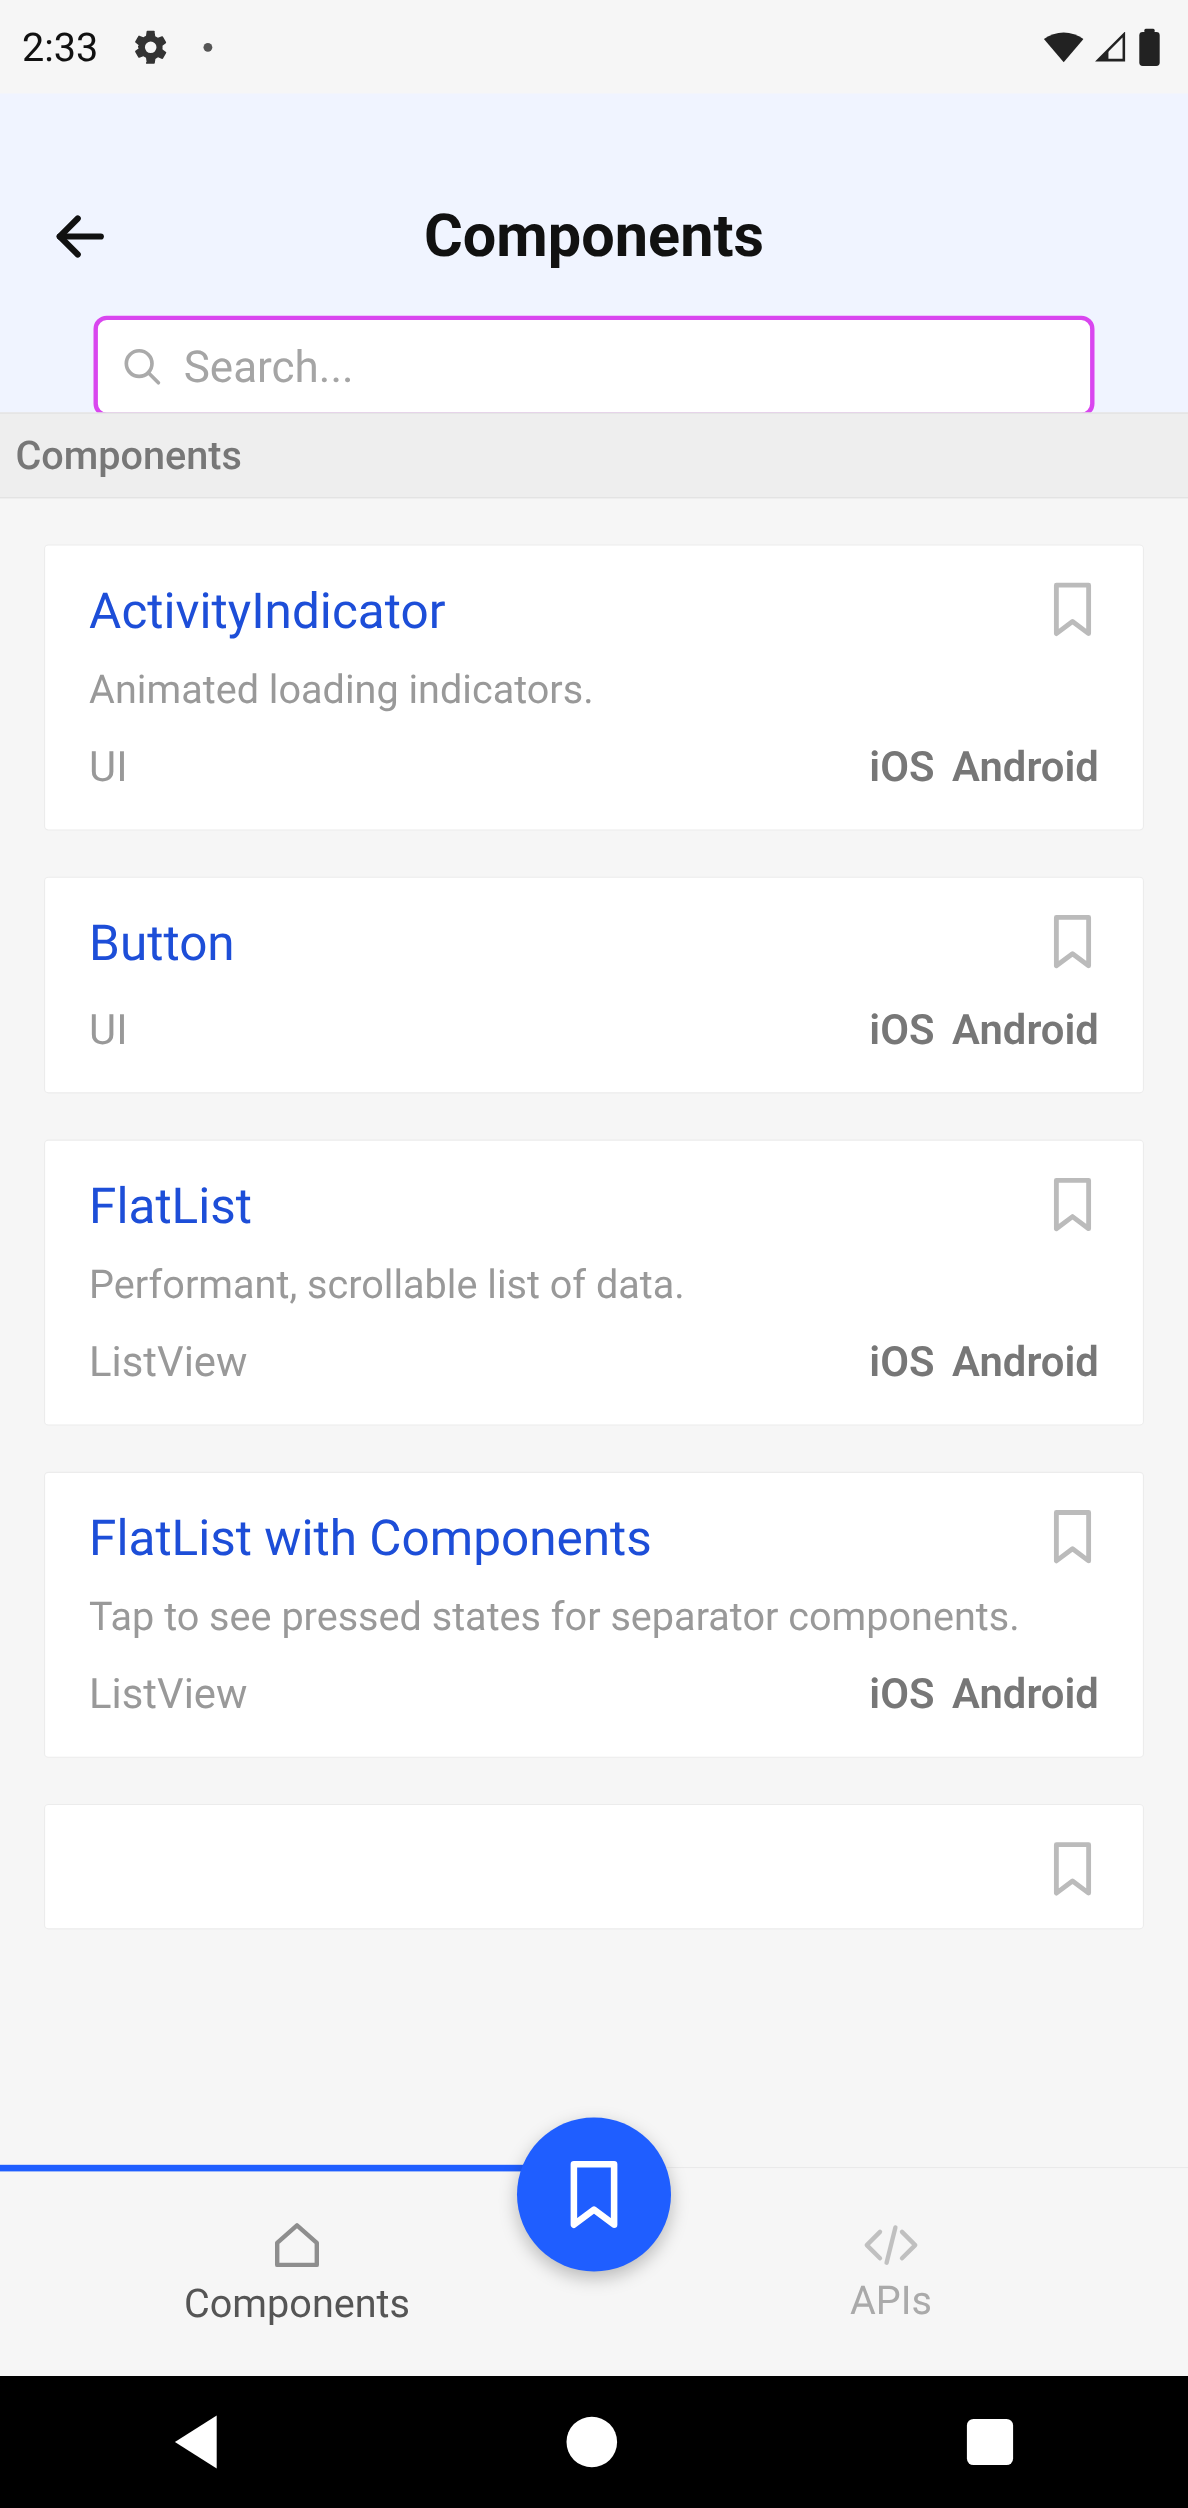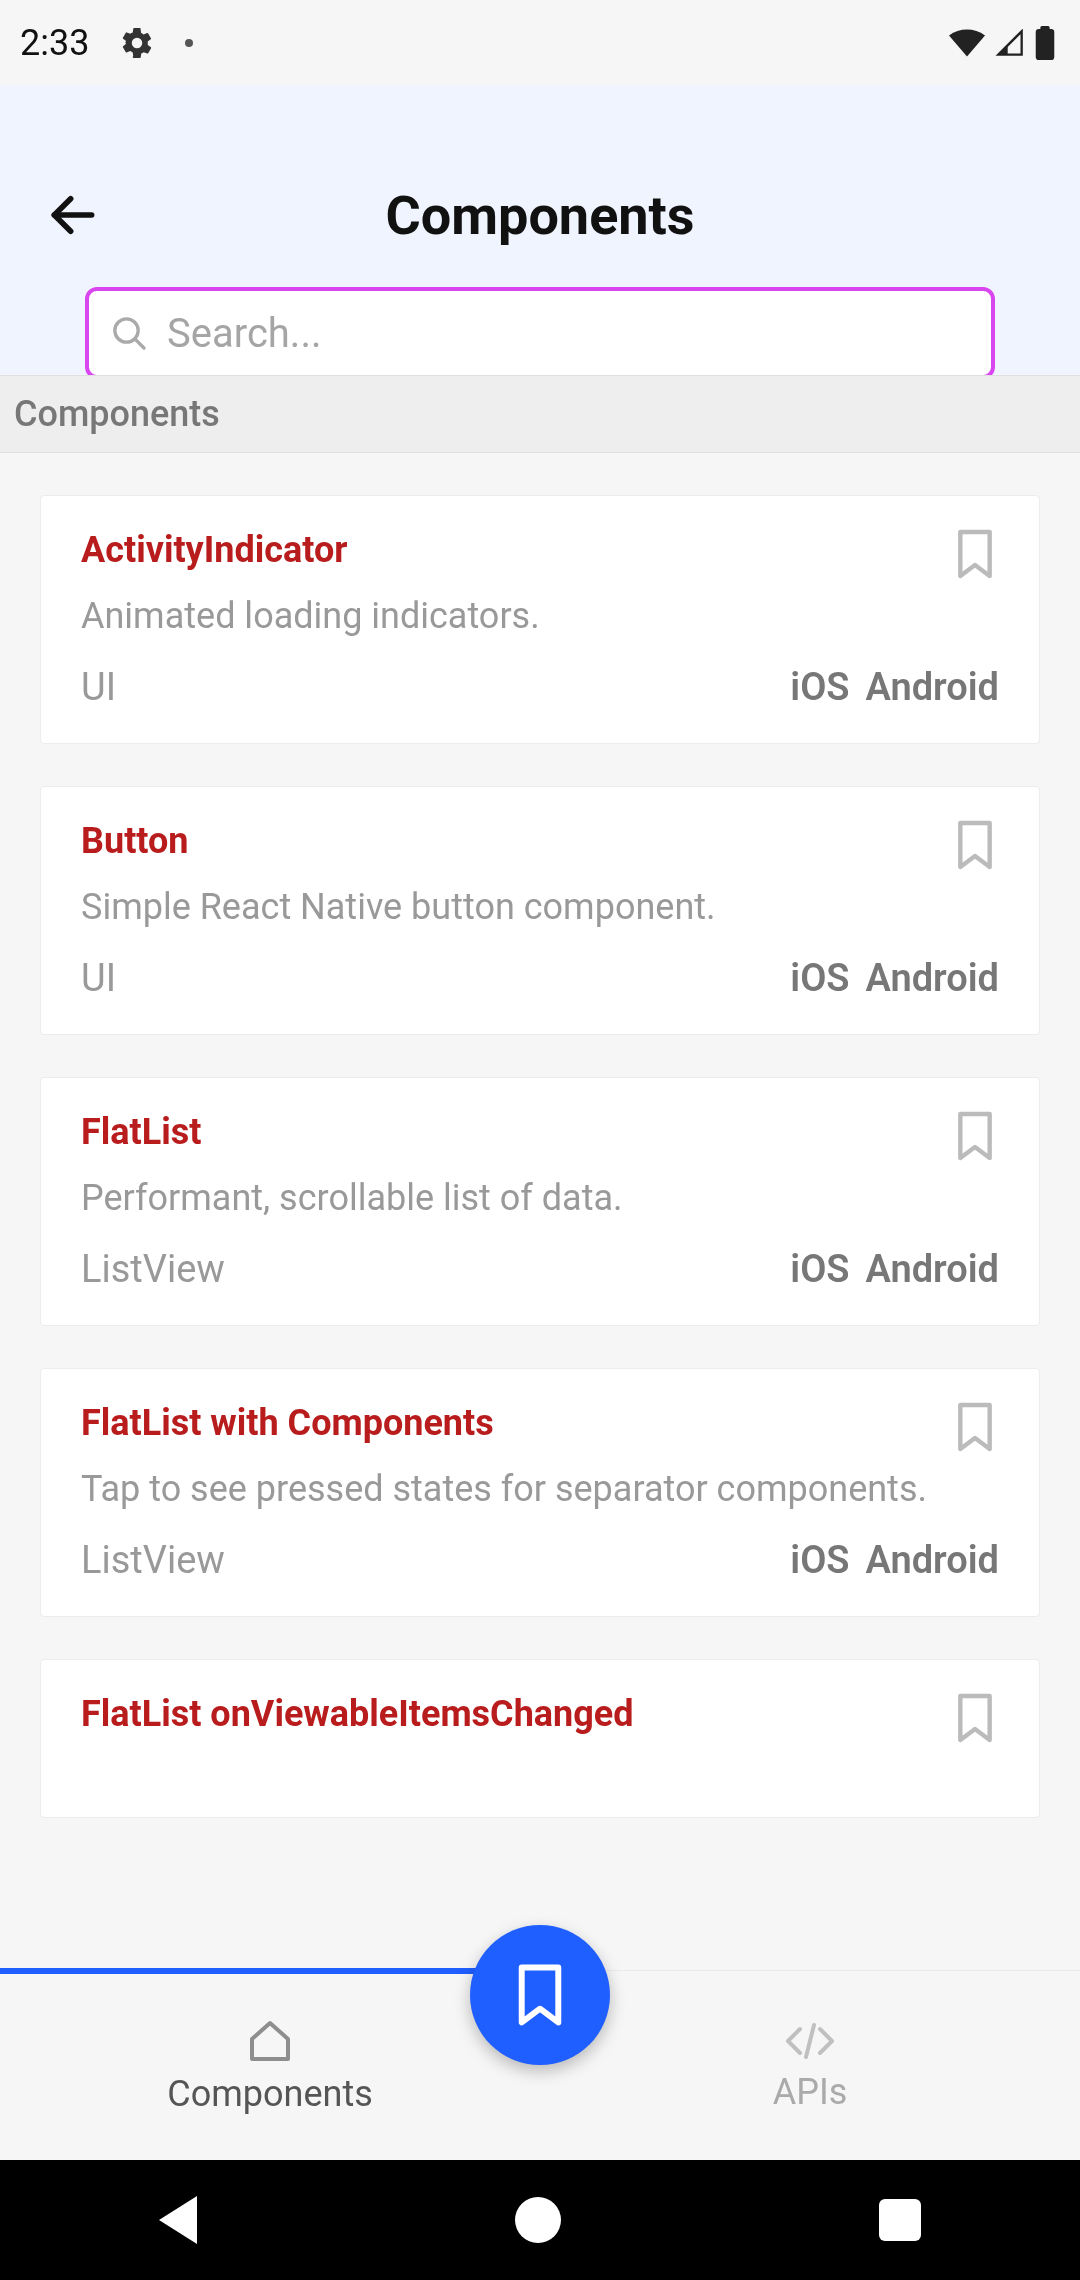--- a/index.html
+++ b/index.html
@@ -100,23 +100,23 @@
     }
     .card {
       background:#fff;
       border:1px solid #ececec;
       border-radius: 4px;
       margin-top: 42px;
       padding: 32px 40px 34px;
       position:relative;
     }
     .card-title {
-      font-size: 36px;
-      font-weight:700;
-      color:#b91c1c;
+      font-size: 45px;
+      font-weight:400;
+      color:#1d4ed8;
       line-height:1.25;
       padding-right: 90px;
     }
     .card-desc {
       font-size: 36px;
       color:#999;
       margin-top: 22px;
     }
     .card-meta {
       display:flex;
@@ -258,21 +258,20 @@
     </div>
   </div>
 
   <div class="card">
     <div class="bookmark-btn">
       <svg width="44" height="52" viewBox="0 0 24 28" fill="none" stroke="#bbb" stroke-width="2.4" stroke-linejoin="round">
           <path d="M4 2 H20 V26 L12 20 L4 26 Z"></path>
         </svg>
     </div>
     <div class="card-title">Button</div>
-    <div class="card-desc">Simple React Native button component.</div>
     <div class="card-meta">
       <span class="card-cat">UI</span>
       <span class="card-pf">iOS</span>
       <span class="card-pf">Android</span>
     </div>
   </div>
 
   <div class="card">
     <div class="bookmark-btn">
       <svg width="44" height="52" viewBox="0 0 24 28" fill="none" stroke="#bbb" stroke-width="2.4" stroke-linejoin="round">
@@ -302,21 +301,20 @@
       <span class="card-pf">Android</span>
     </div>
   </div>
 
   <div class="card" style="padding-bottom:80px;">
     <div class="bookmark-btn">
       <svg width="44" height="52" viewBox="0 0 24 28" fill="none" stroke="#bbb" stroke-width="2.4" stroke-linejoin="round">
           <path d="M4 2 H20 V26 L12 20 L4 26 Z"></path>
         </svg>
     </div>
-    <div class="card-title">FlatList onViewableItemsChanged</div>
   </div>
 </div>
 
 <div class="tabbar">
   <div class="tab-indicator"></div>
   <div class="tab active">
     <span>
       <svg width="48" height="48" viewBox="0 0 24 24" fill="none" stroke="#8e8e8e" stroke-width="2" stroke-linejoin="round">
           <path d="M3 11 L12 3 L21 11 V21 H3 Z"></path>
         </svg>

